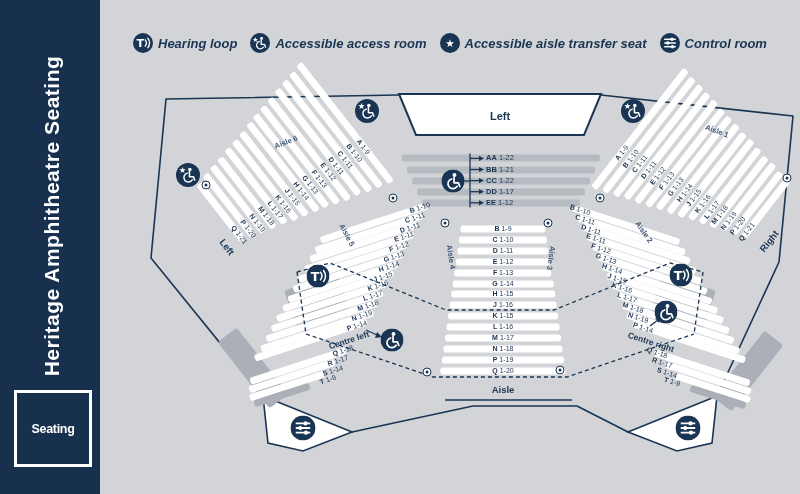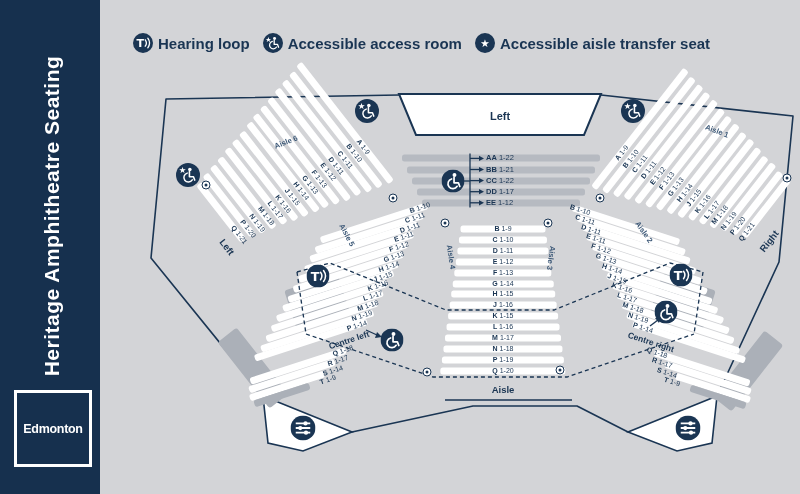--- a/index.html
+++ b/index.html
@@ -9,21 +9,21 @@
   #sidebar{position:absolute;left:0;top:0;width:100px;height:494px;background:#16304e;}
   #sidebar-title{position:absolute;left:-168px;top:200px;width:440px;height:32px;
      transform:rotate(-90deg);color:#fff;font-size:21px;font-weight:bold;text-align:center;
      letter-spacing:.5px;line-height:32px;white-space:nowrap;}
   #logo-box{position:absolute;left:14px;top:390px;width:72px;height:71px;border:3px solid #fff;
      display:flex;align-items:center;justify-content:center;}
   #logo-text{color:#fff;font-size:12.5px;font-weight:bold;letter-spacing:-.3px;}
   
   #legend{position:absolute;left:133px;top:33px;display:flex;align-items:center;gap:13px;}
   .legend-item{display:flex;align-items:center;gap:5px;}
-  .legend-label{font-size:15px;font-weight:bold;color:#1a3553;white-space:nowrap;}
+  .legend-label{font-size:13px;font-weight:bold;color:#1a3553;white-space:nowrap;font-style:italic;}
   
   .abs{position:absolute;}
   .bar{position:absolute;height:7px;border-radius:2.5px;}
   .rowlab{position:absolute;font-size:7px;color:#1a3553;white-space:nowrap;line-height:8px;}
   .rowlab b{font-weight:bold;}
   .seclab{position:absolute;font-size:8.5px;font-weight:bold;color:#1a3553;white-space:nowrap;}
   .aislelab{position:absolute;font-size:7.5px;font-weight:bold;color:#3c5877;white-space:nowrap;}
   .frontlab{position:absolute;font-size:7.5px;color:#1a3553;white-space:nowrap;line-height:8px;}
   .marker{position:absolute;width:9px;height:9px;border-radius:50%;background:#fff;
      border:1.5px solid #1a3553;box-sizing:border-box;display:flex;align-items:center;justify-content:center;}
@@ -380,21 +380,21 @@
         <span class="dot"></span>
       </div>
       <div class="marker" style="left: 560px; top: 370px; transform: translate(-50%, -50%);">
         <span class="dot"></span>
       </div>
     </div>
 
   <div id="sidebar">
     <div id="sidebar-title">Heritage Amphitheatre Seating</div>
     <div id="logo-box">
-      <span id="logo-text">Edmonton</span>
+      <span id="logo-text">Seating</span>
     </div>
   </div>
 
   <div id="legend">
       <div class="legend-item">
         <span>
           <svg width="20" height="20" viewBox="0 0 20 20">
             <circle cx="10" cy="10" r="10" fill="#1a3553"></circle>
             <text x="3.6" y="14.2" font-size="11" font-weight="bold" fill="#fff" font-family="DejaVu Sans, sans-serif">T</text>
     <path d="M12.2 6.8 Q14.6 10 12.2 13.2" stroke="#fff" stroke-width="1.3" fill="none" stroke-linecap="round"></path>
@@ -419,14 +419,28 @@
       </div>
       <div class="legend-item">
         <span>
           <svg width="20" height="20" viewBox="0 0 20 20">
             <circle cx="10" cy="10" r="10" fill="#1a3553"></circle>
             <text x="10" y="13.6" font-size="10.5" text-anchor="middle" fill="#fff" font-family="DejaVu Sans, sans-serif">★</text>
           </svg>
         </span>
         <span class="legend-label">Accessible aisle transfer seat</span>
       </div>
+      <div class="legend-item">
+        <span>
+          <svg width="20" height="20" viewBox="0 0 20 20">
+            <circle cx="10" cy="10" r="10" fill="#1a3553"></circle>
+            <line x1="4.2" y1="6.3" x2="15.8" y2="6.3" stroke="#fff" stroke-width="1.5"></line>
+      <circle cx="12" cy="6.3" r="1.7" fill="#fff"></circle>
+            <line x1="4.2" y1="10" x2="15.8" y2="10" stroke="#fff" stroke-width="1.5"></line>
+      <circle cx="7.8" cy="10" r="1.7" fill="#fff"></circle>
+            <line x1="4.2" y1="13.7" x2="15.8" y2="13.7" stroke="#fff" stroke-width="1.5"></line>
+      <circle cx="12.4" cy="13.7" r="1.7" fill="#fff"></circle>
+          </svg>
+        </span>
+        <span class="legend-label">Control room</span>
+      </div>
     </div>
 </div>
 
 </body></html>

